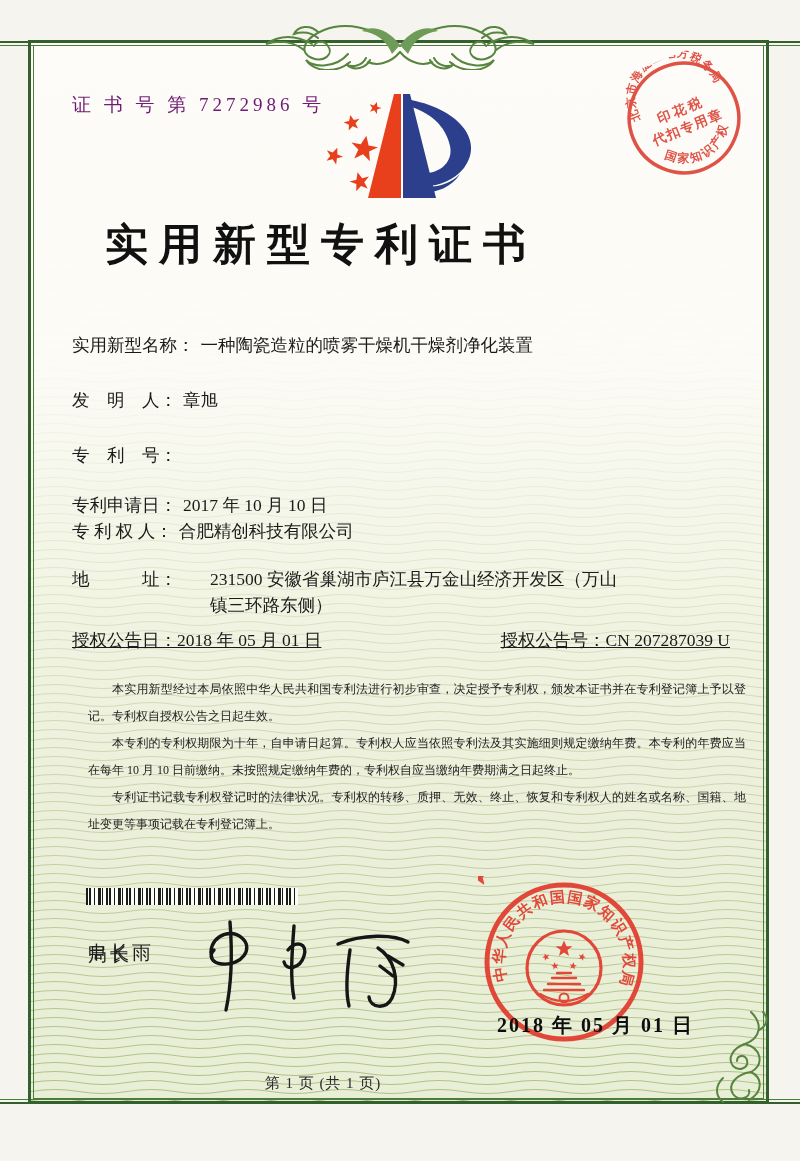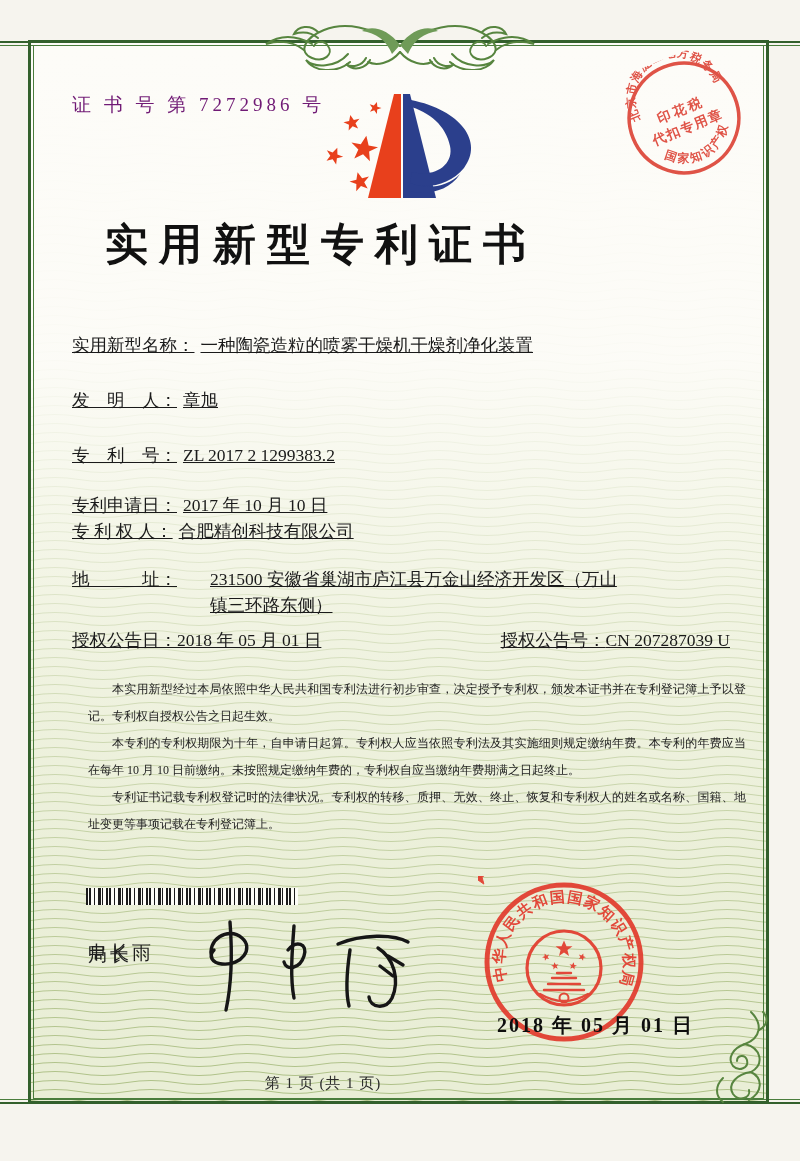--- a/index.html
+++ b/index.html
@@ -17,21 +17,21 @@
 
   
   .cert-no{position:absolute;left:72px;top:92px;font-size:19px;letter-spacing:4px;color:#701a75;}
   .logo{position:absolute;left:298px;top:86px;width:210px;height:132px;}
   .tax-stamp{position:absolute;left:622px;top:56px;width:124px;height:124px;transform:rotate(-22deg);opacity:.92;}
   .title{position:absolute;left:28px;top:216px;width:586px;text-align:center;
          font-size:43px;font-weight:700;letter-spacing:11px;color:#111;}
 
   
   .fields{position:absolute;left:72px;top:326px;width:660px;font-size:17.5px;line-height:26px;color:#1a1a1a;}
-  .frow{display:flex;align-items:flex-start;text-decoration:underline;}
+  .frow{display:flex;align-items:flex-start;}
   .frow .lbl{white-space:pre;flex:0 0 auto;}
   .frow .val{margin-left:6px;}
   .r1{margin-top:6px;} .r2{margin-top:29px;} .r3{margin-top:29px;}
   .r4{margin-top:24px;} .r5{} .r6{margin-top:22px;gap:27px;}
   .r6 .val{max-width:412px;}
   .r7{margin-top:9px;display:flex;justify-content:space-between;width:658px;}
   .r7 .pair{display:flex;text-decoration:underline;}
 
   
   .paras{position:absolute;left:88px;top:676px;width:658px;font-size:12px;line-height:27px;
@@ -142,21 +142,20 @@
     <div class="frow r1">
       <span class="lbl">实用新型名称：</span>
       <span class="val">一种陶瓷造粒的喷雾干燥机干燥剂净化装置</span>
     </div>
     <div class="frow r2">
       <span class="lbl">发　明　人：</span>
       <span class="val">章旭</span>
     </div>
     <div class="frow r3">
       <span class="lbl">专　利　号：</span>
-      <span class="val">ZL 2017 2 1299383.2</span>
     </div>
     <div class="frow r4">
       <span class="lbl">专利申请日：</span>
       <span class="val">2017 年 10 月 10 日</span>
     </div>
     <div class="frow r5">
       <span class="lbl">专 利 权 人：</span>
       <span class="val">合肥精创科技有限公司</span>
     </div>
     <div class="frow r6">

